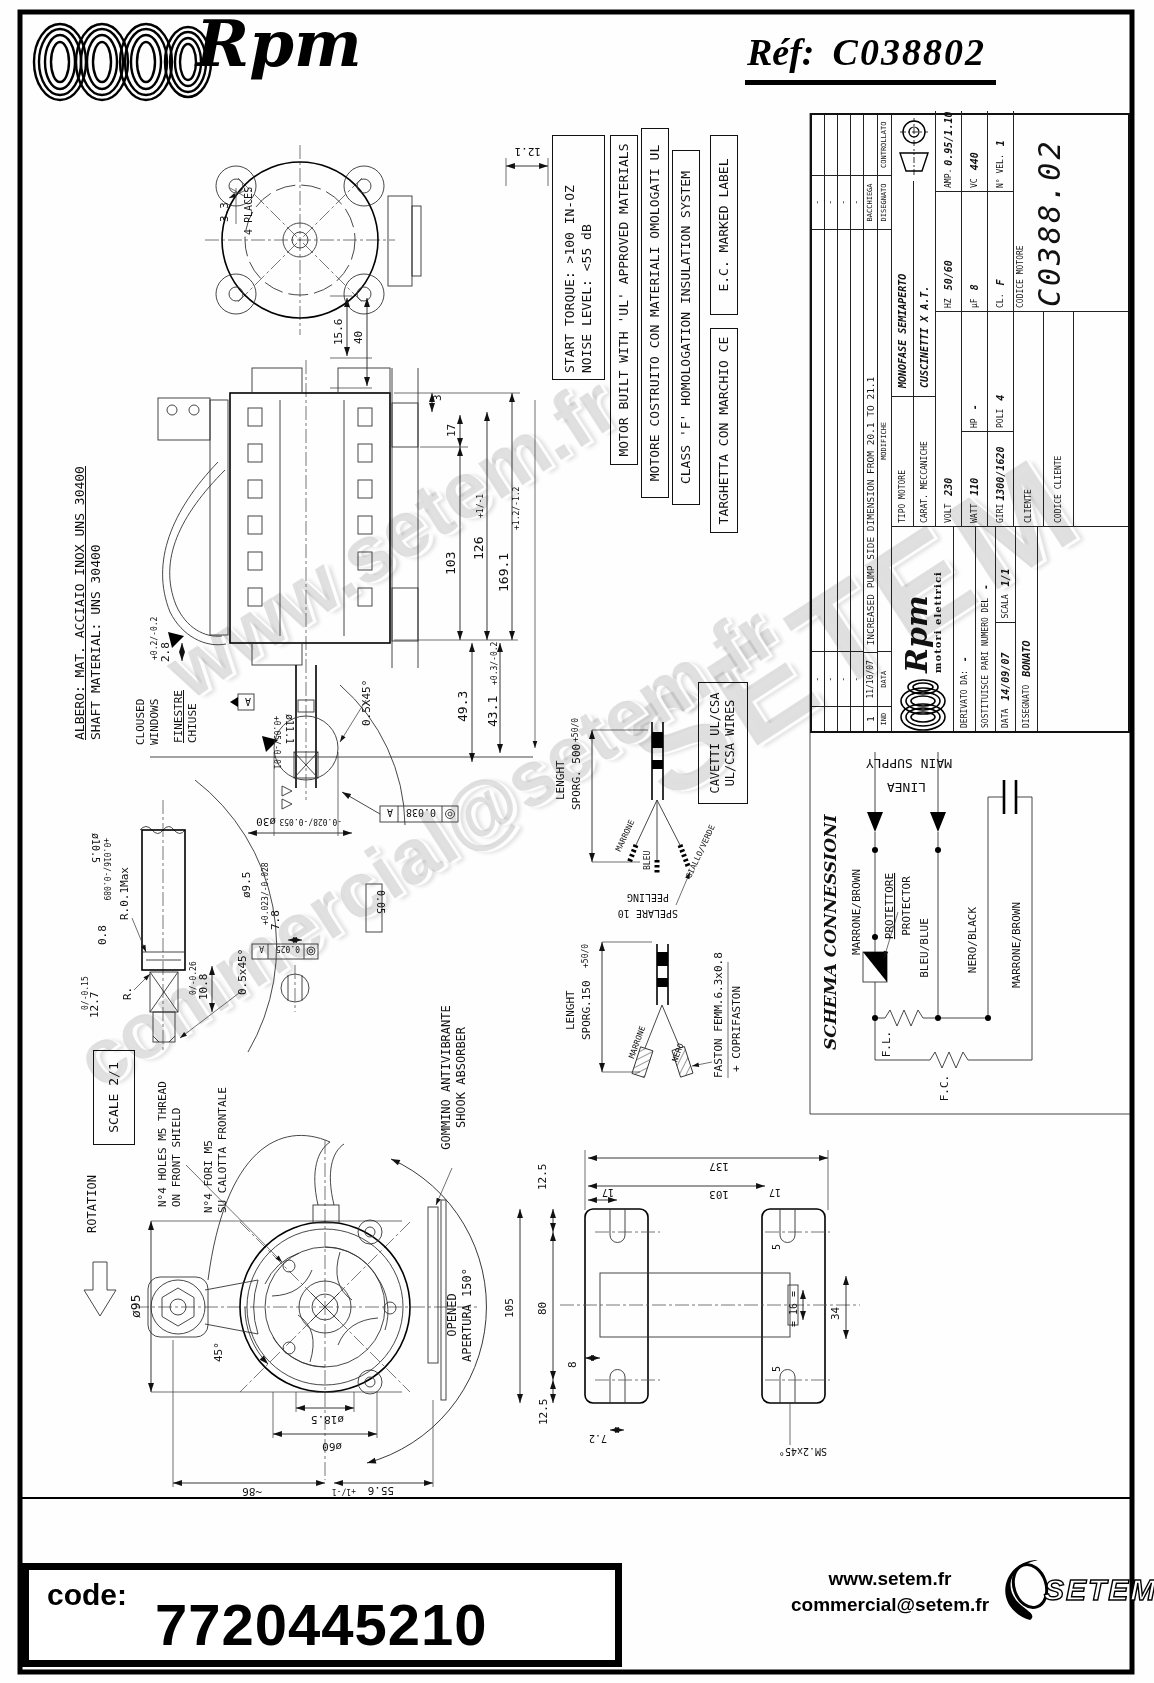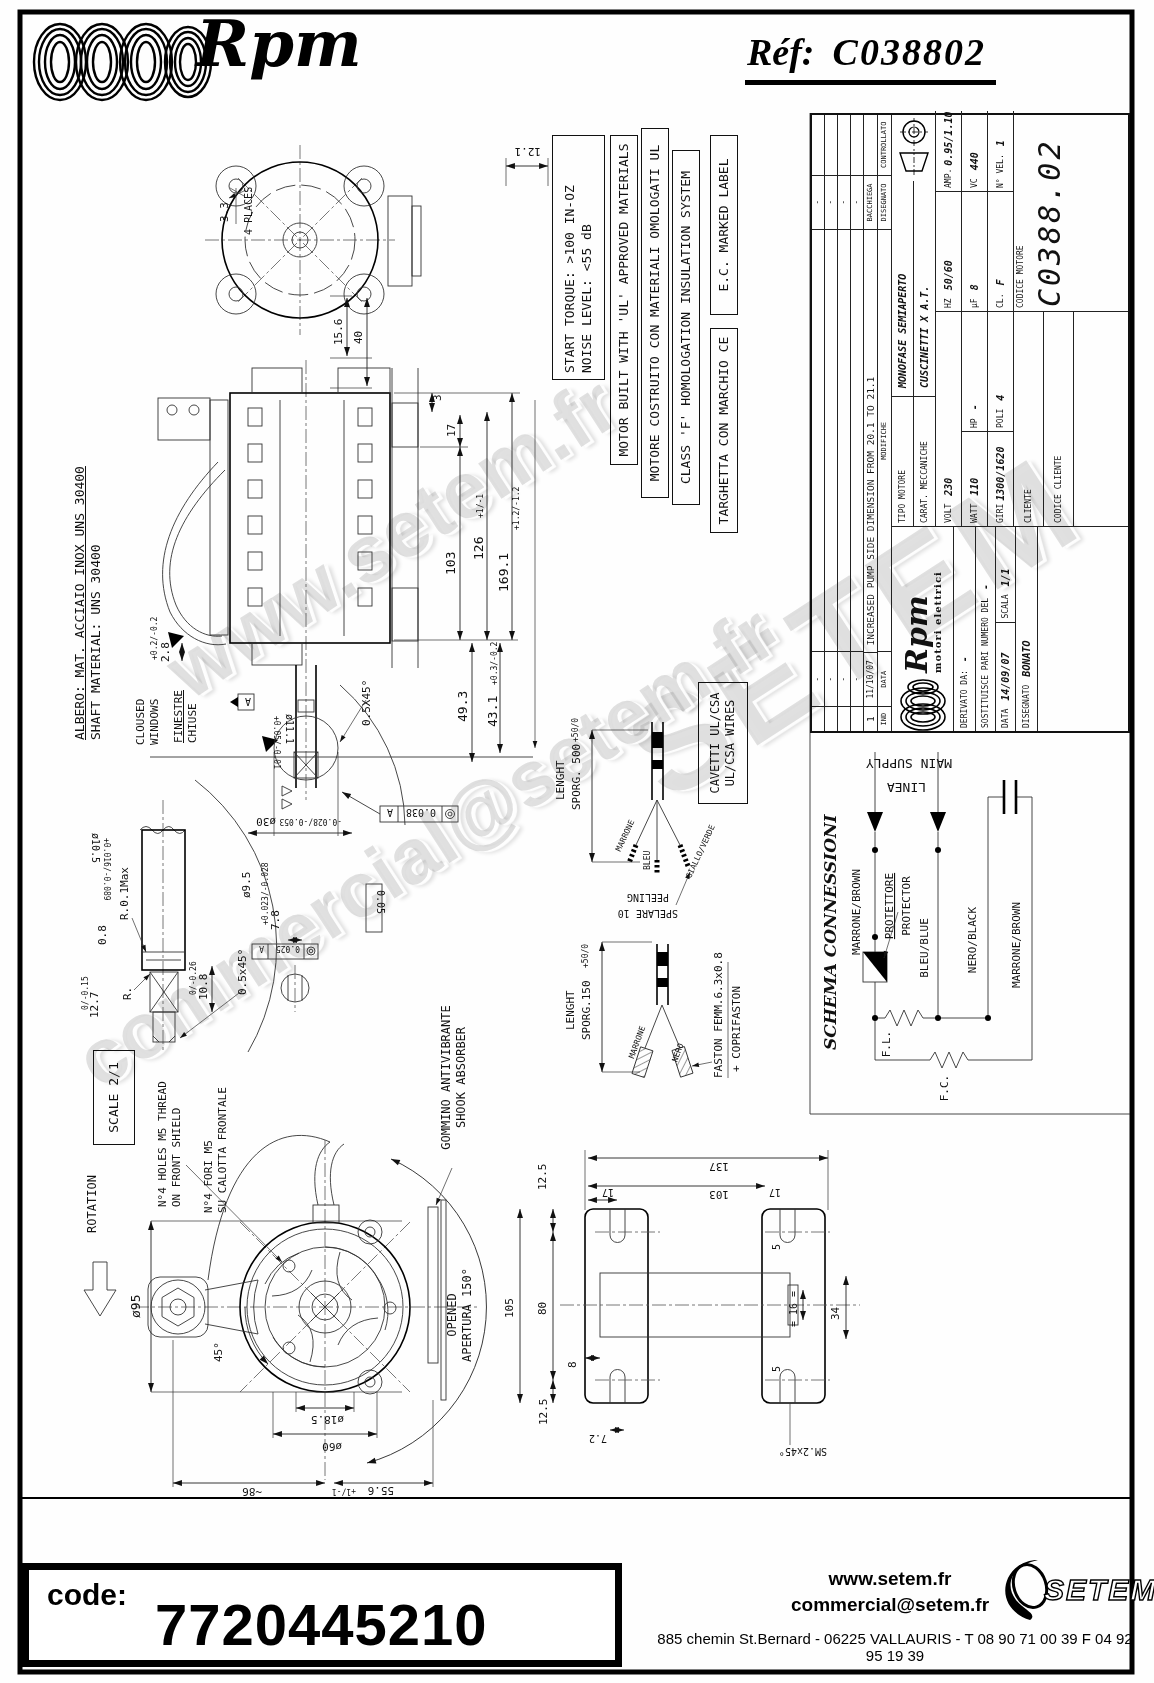--- a/index.html
+++ b/index.html
@@ -831,15 +831,14 @@
   </div>
 
   <div class="codebox">
     <div class="cl2">code:</div>
     <div class="cn">7720445210</div>
   </div>
   <div class="fcenter">
     <div class="site">www.setem.fr</div>
     <div class="mail">commercial@setem.fr</div>
   </div>
-  <div class="faddr">885 chemin St.Bernard  -  06225 VALLAURIS  -  T 08 90 71 00 39   F 04 92 95 19 39</div>
 
 </div>
 
 </body></html>

